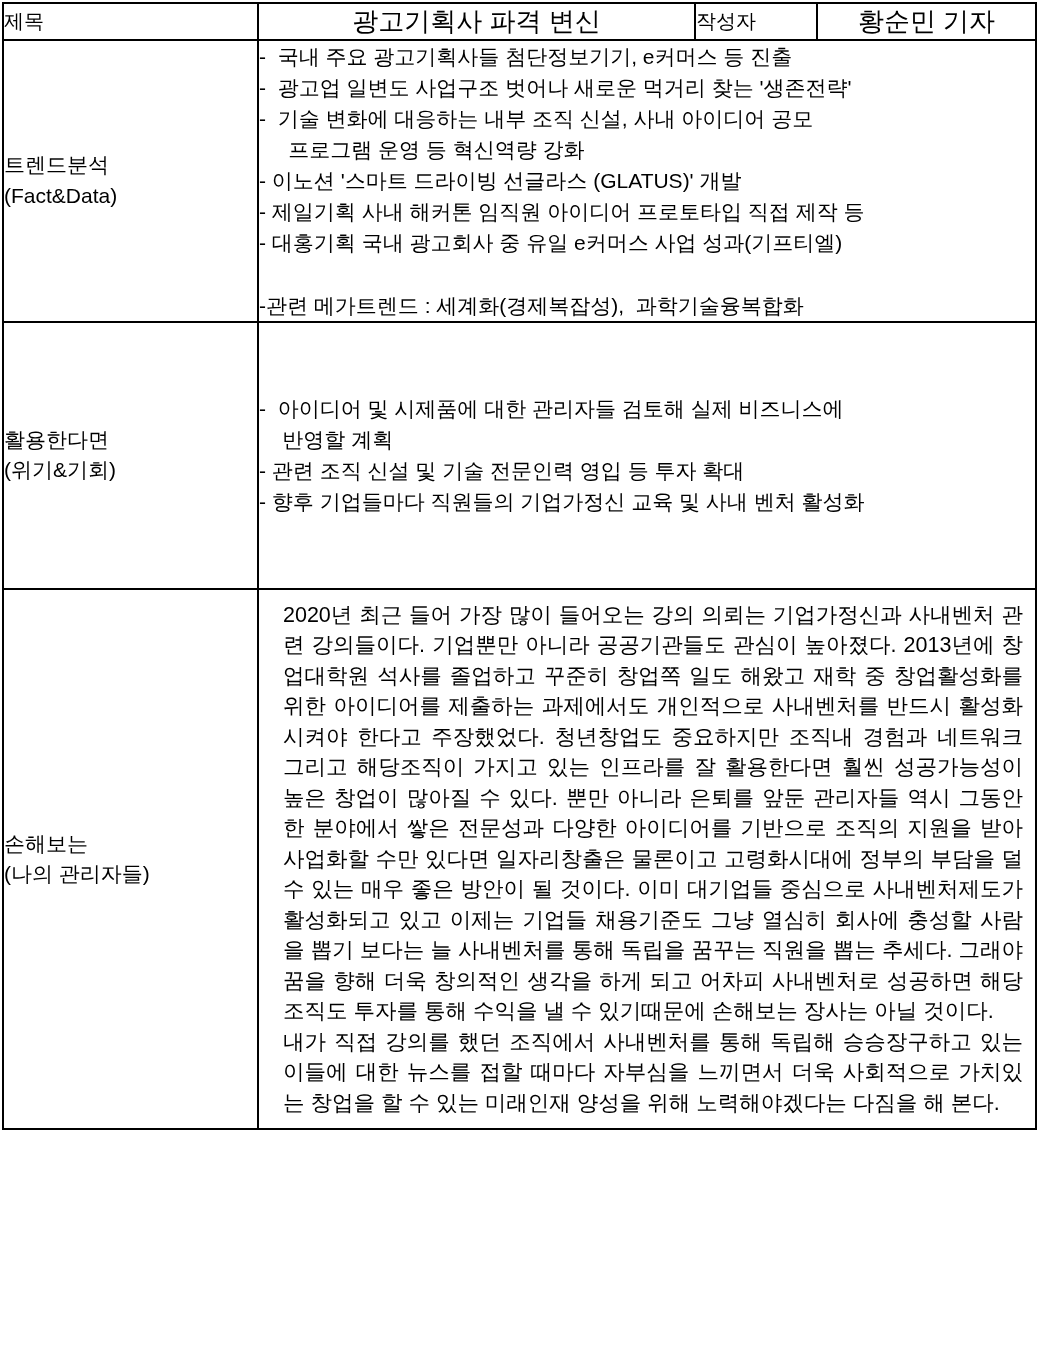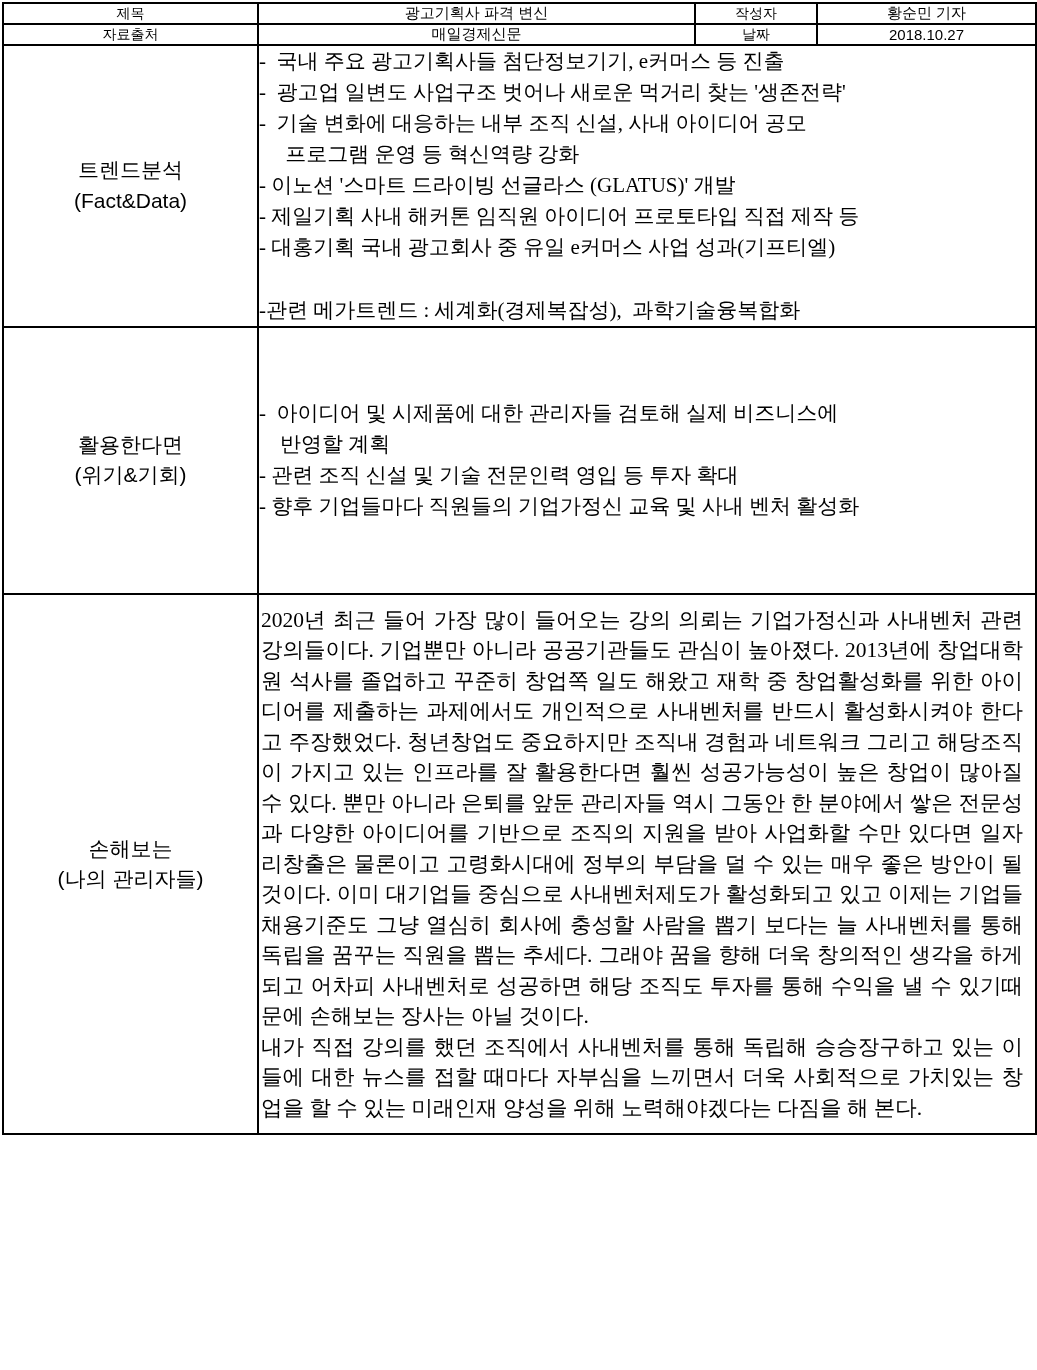--- a/index.html
+++ b/index.html
@@ -23,50 +23,48 @@
     margin: 2px;
     border-collapse: collapse;
     table-layout: fixed;
   }
   table.doc td {
     border: 2px solid #000000;
     vertical-align: middle;
     padding: 0;
   }
   .label-cell {
-    text-align: center;
     font-size: 21px;
     line-height: 1.45;
     padding: 6px 4px;
   }
   .header-label {
-    font-size: 14px;
-    text-align: center;
+    font-size: 20px;
+    text-align: left;
     padding: 16px 4px;
     margin-top: 28px;
   }
   .header-value {
-    font-size: 15px;
+    font-size: 26px;
     text-align: center;
     padding: 16px 4px;
     margin-left: 16px;
   }
   .body-cell {
     font-size: 21px;
     line-height: 1.48;
     padding: 12px 10px 12px 14px;
     vertical-align: middle;
     text-align: left;
     white-space: pre-wrap;
-    font-family: Liberation Serif, serif;
   }
   .body-cell.justify {
     text-align: justify;
     text-justify: inter-character;
-    padding: 10px 12px 10px 2px;
+    padding: 10px 12px 10px 24px;
     vertical-align: top;
     line-height: 1.42;
     font-size: 21.5px;
   }
   .trend-cell {
     vertical-align: middle;
   }
 </style>
 </head>
 <body>
@@ -78,26 +76,20 @@
       <col style="width:437px">
       <col style="width:122px">
       <col style="width:219px">
     </colgroup>
     <tbody>
       <tr>
         <td class="header-label">제목</td>
         <td class="header-value">광고기획사 파격 변신</td>
         <td class="header-label">작성자</td>
         <td class="header-value">황순민 기자</td>
-      </tr>
-      <tr>
-        <td class="header-label">자료출처</td>
-        <td class="header-value">매일경제신문</td>
-        <td class="header-label">날짜</td>
-        <td class="header-value">2018.10.27</td>
       </tr>
       <tr>
         <td class="label-cell">
           <div>트렌드분석</div>
           <div>(Fact&amp;Data)</div>
         </td>
         <td class="body-cell trend-cell" colspan="3">-  국내 주요 광고기획사들 첨단정보기기, e커머스 등 진출
 -  광고업 일변도 사업구조 벗어나 새로운 먹거리 찾는 '생존전략'
 -  기술 변화에 대응하는 내부 조직 신설, 사내 아이디어 공모
      프로그램 운영 등 혁신역량 강화

